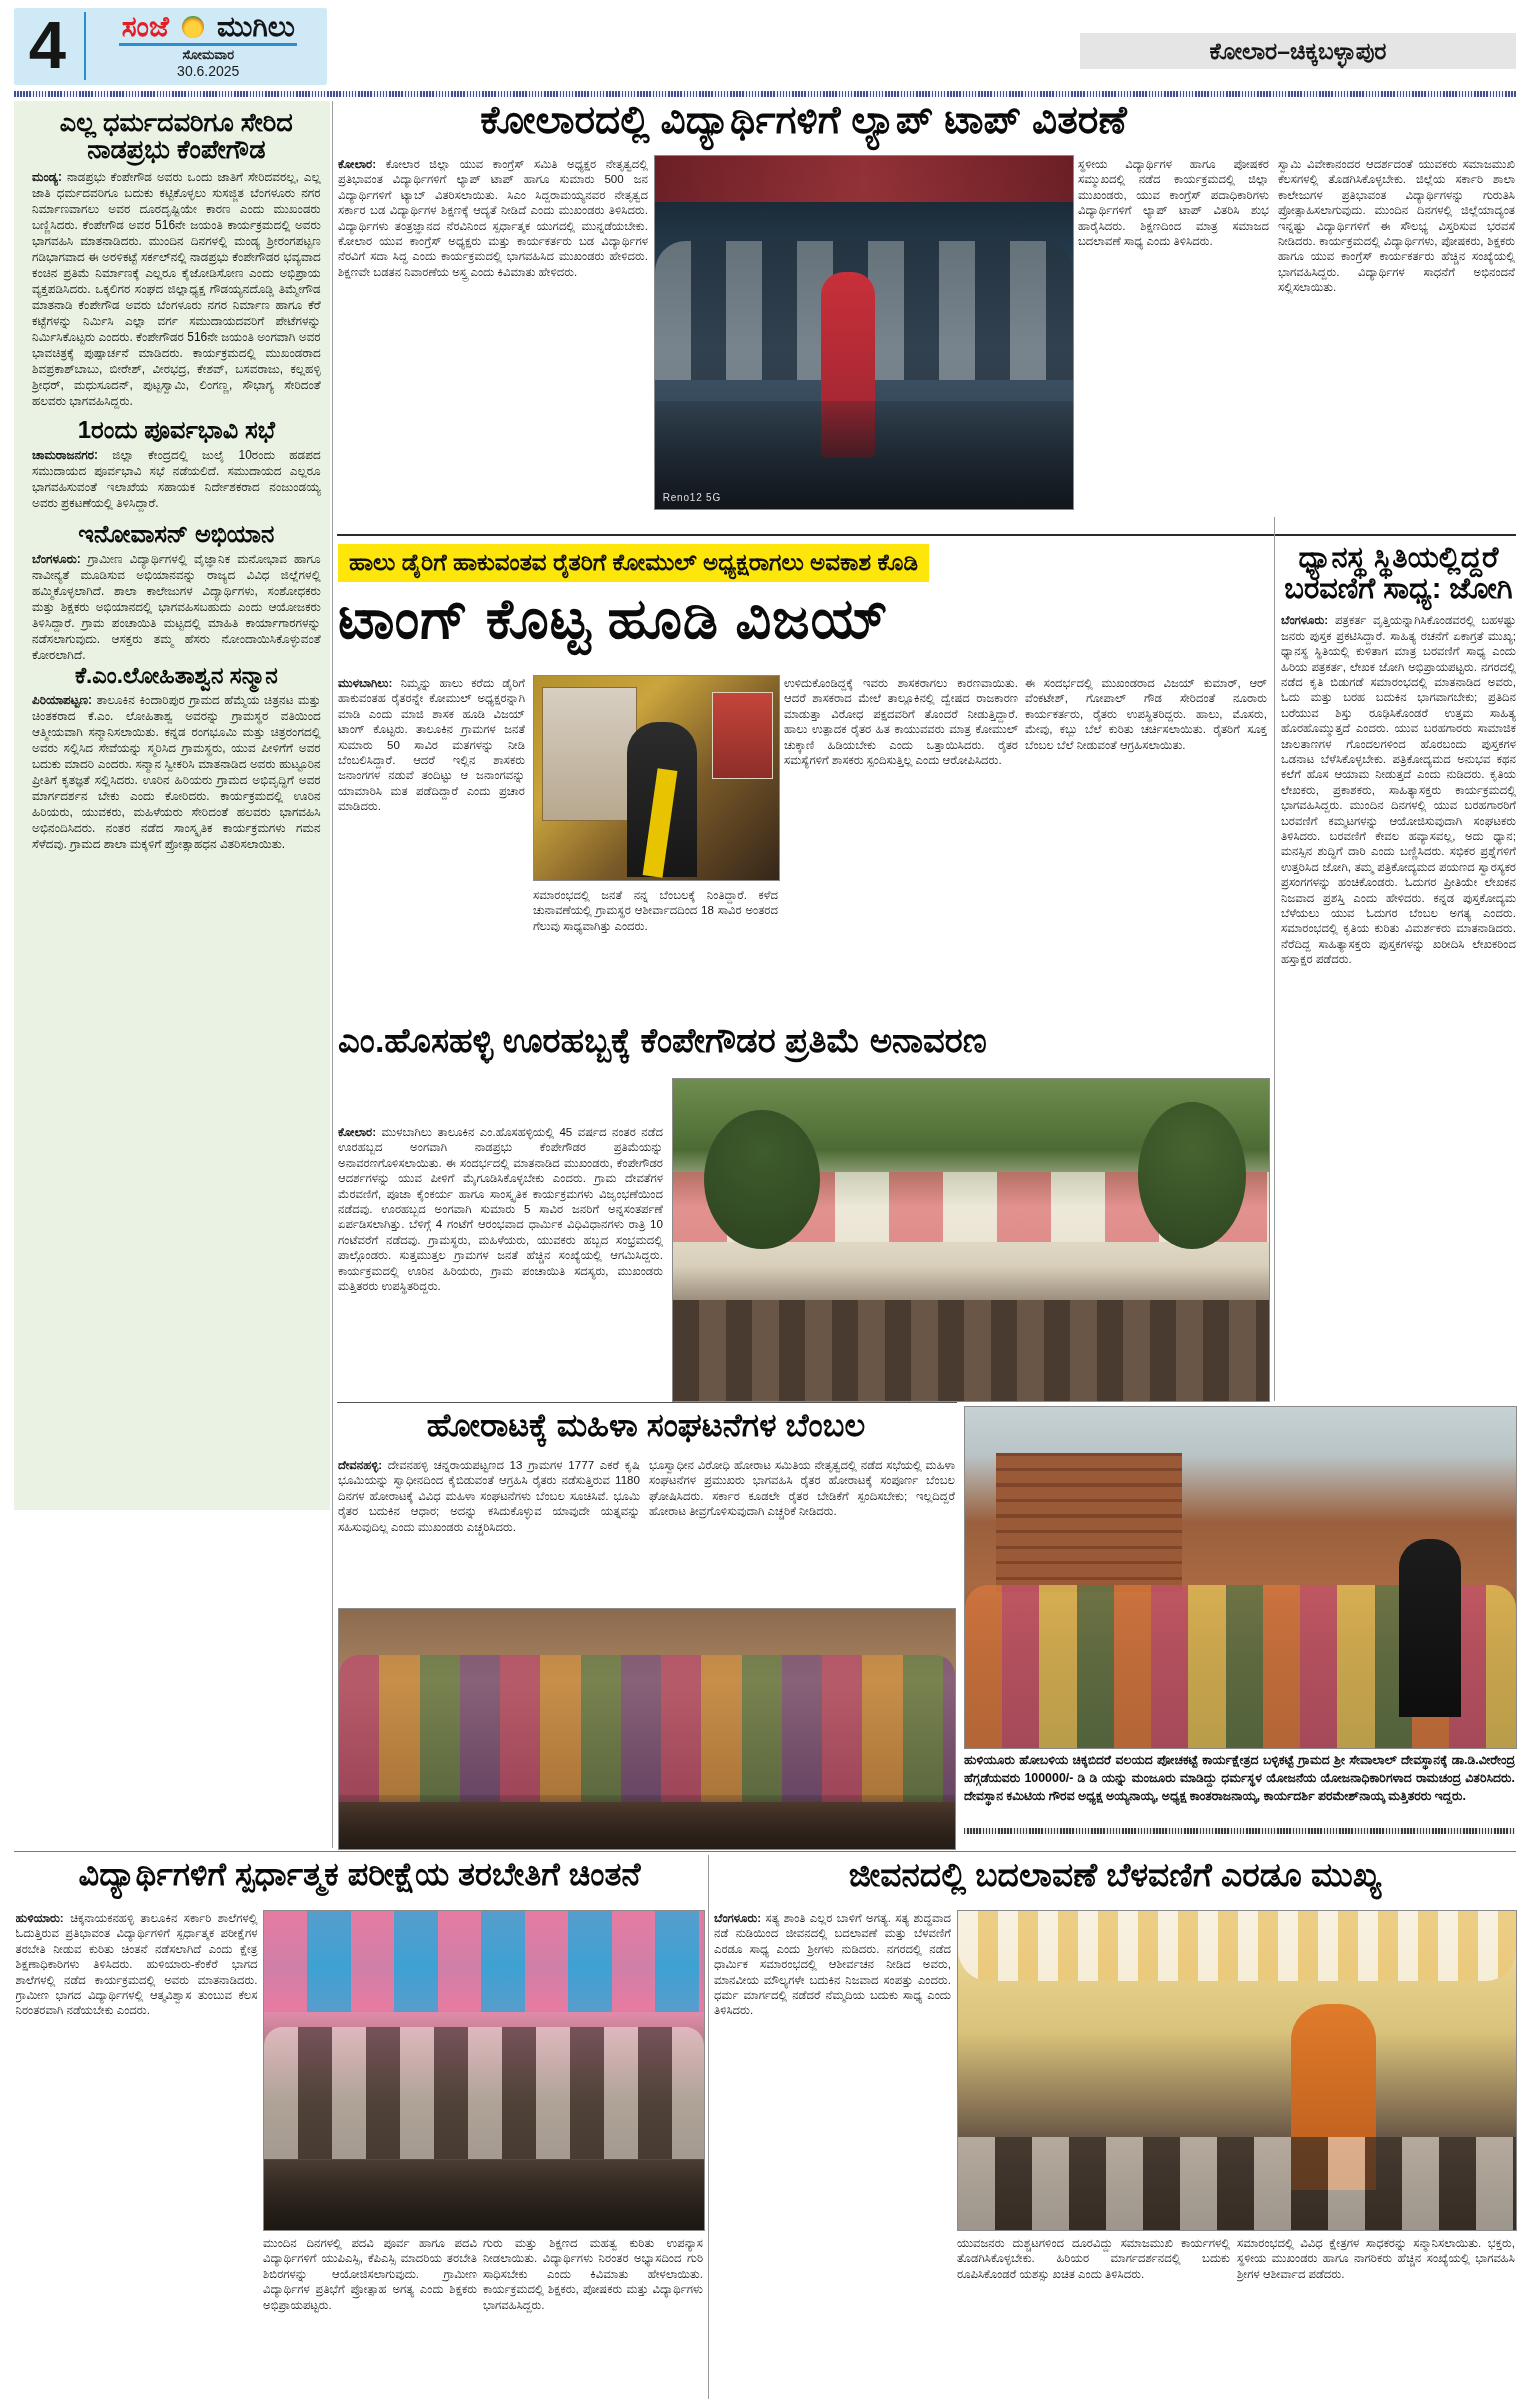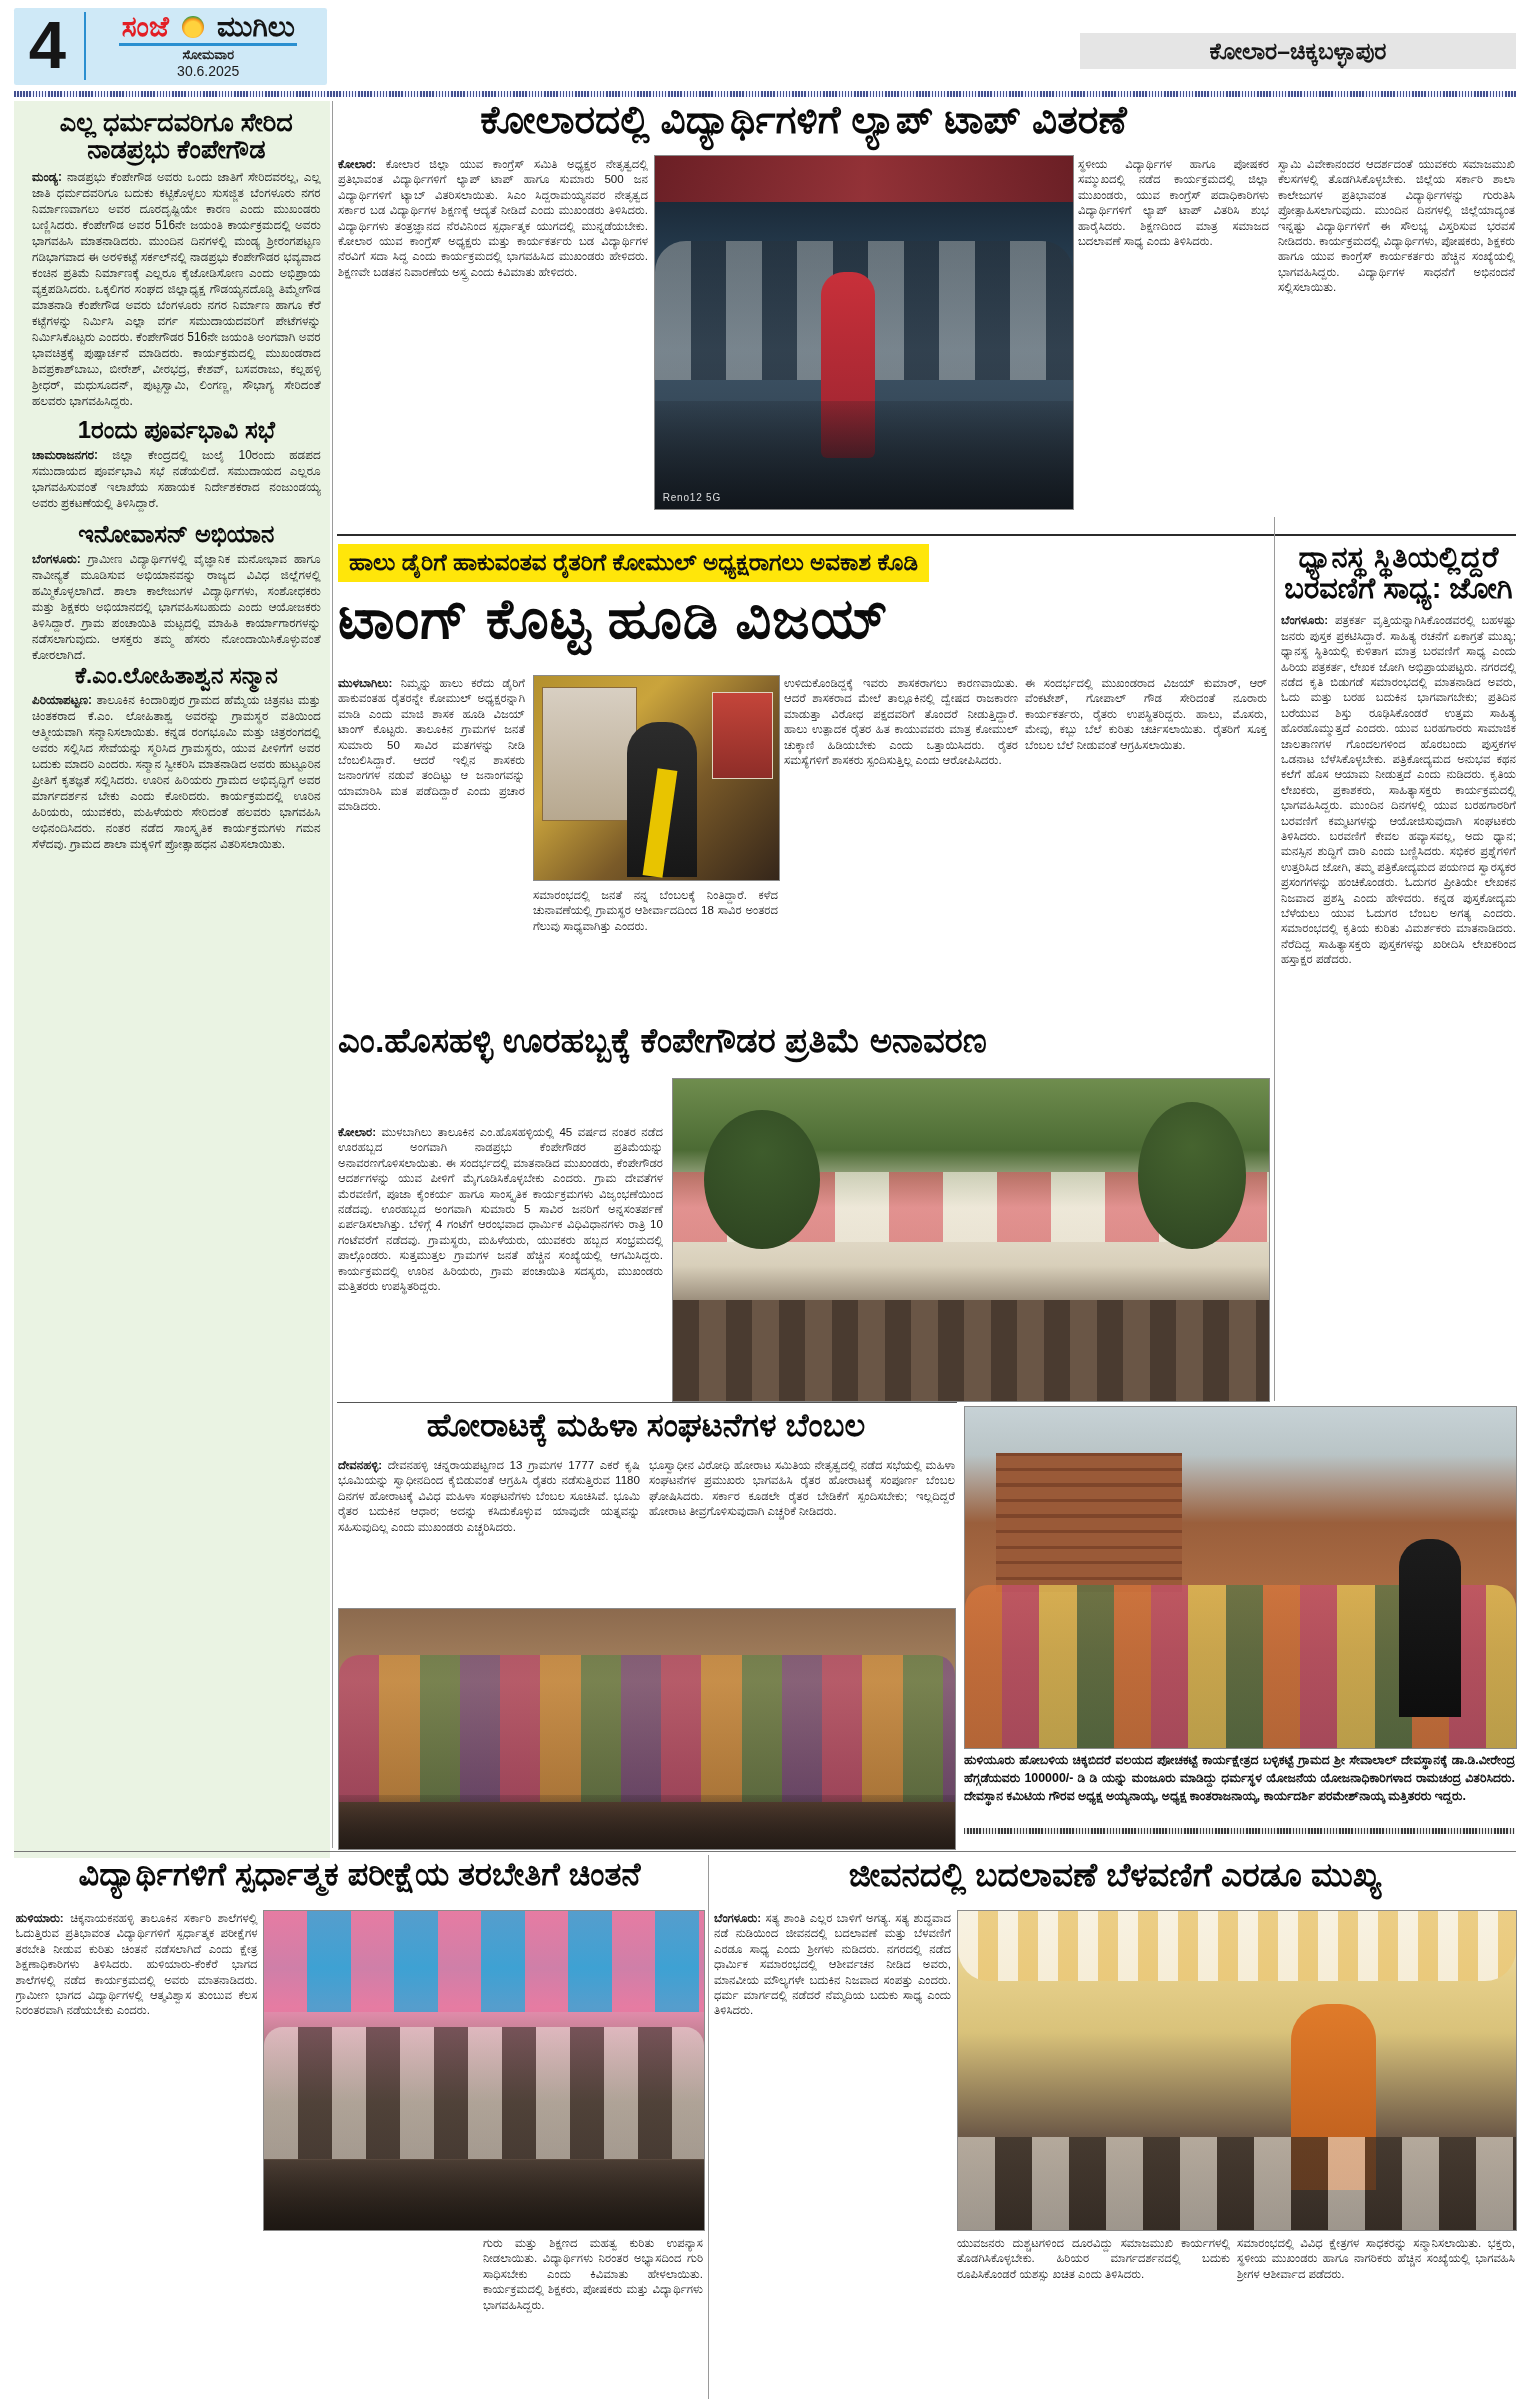--- a/index.html
+++ b/index.html
@@ -55,21 +55,21 @@
       <div class="mh-date">30.6.2025</div>
     </div>
   </div>
 
   <div class="abs regionbox" style="left:1080px;top:33px;width:436px;height:36px;">
     <span>ಕೋಲಾರ–ಚಿಕ್ಕಬಳ್ಳಾಪುರ</span>
   </div>
 
   <div class="abs stripe" style="left:14px;top:91px;width:1502px;"></div>
 
-  <div class="abs leftcol" style="left:14px;top:101px;width:316px;height:1757px;padding-left:18px;">
+  <div class="abs leftcol" style="left:14px;top:101px;width:316px;height:1409px;padding-left:18px;">
     <div class="headline center" style="font-size:25.6px;">ಎಲ್ಲ ಧರ್ಮದವರಿಗೂ ಸೇರಿದ ನಾಡಪ್ರಭು ಕೆಂಪೇಗೌಡ</div>
     <p class="bodytext" style="margin:6.2px 0 0;">
       <span class="dateline">ಮಂಡ್ಯ:</span>
       <span>ನಾಡಪ್ರಭು ಕೆಂಪೇಗೌಡ ಅವರು ಒಂದು ಜಾತಿಗೆ ಸೇರಿದವರಲ್ಲ, ಎಲ್ಲ ಜಾತಿ ಧರ್ಮದವರಿಗೂ ಬದುಕು ಕಟ್ಟಿಕೊಳ್ಳಲು ಸುಸಜ್ಜಿತ ಬೆಂಗಳೂರು ನಗರ ನಿರ್ಮಾಣವಾಗಲು ಅವರ ದೂರದೃಷ್ಟಿಯೇ ಕಾರಣ ಎಂದು ಮುಖಂಡರು ಬಣ್ಣಿಸಿದರು. ಕೆಂಪೇಗೌಡ ಅವರ 516ನೇ ಜಯಂತಿ ಕಾರ್ಯಕ್ರಮದಲ್ಲಿ ಅವರು ಭಾಗವಹಿಸಿ ಮಾತನಾಡಿದರು. ಮುಂದಿನ ದಿನಗಳಲ್ಲಿ ಮಂಡ್ಯ ಶ್ರೀರಂಗಪಟ್ಟಣ ಗಡಿಭಾಗವಾದ ಈ ಅರಳಿಕಟ್ಟೆ ಸರ್ಕಲ್‌ನಲ್ಲಿ ನಾಡಪ್ರಭು ಕೆಂಪೇಗೌಡರ ಭವ್ಯವಾದ ಕಂಚಿನ ಪ್ರತಿಮೆ ನಿರ್ಮಾಣಕ್ಕೆ ಎಲ್ಲರೂ ಕೈಜೋಡಿಸೋಣ ಎಂದು ಅಭಿಪ್ರಾಯ ವ್ಯಕ್ತಪಡಿಸಿದರು. ಒಕ್ಕಲಿಗರ ಸಂಘದ ಜಿಲ್ಲಾಧ್ಯಕ್ಷ ಗೌಡಯ್ಯನದೊಡ್ಡಿ ತಿಮ್ಮೇಗೌಡ ಮಾತನಾಡಿ ಕೆಂಪೇಗೌಡ ಅವರು ಬೆಂಗಳೂರು ನಗರ ನಿರ್ಮಾಣ ಹಾಗೂ ಕೆರೆ ಕಟ್ಟೆಗಳನ್ನು ನಿರ್ಮಿಸಿ ಎಲ್ಲಾ ವರ್ಗ ಸಮುದಾಯದವರಿಗೆ ಪೇಟೆಗಳನ್ನು ನಿರ್ಮಿಸಿಕೊಟ್ಟರು ಎಂದರು. ಕೆಂಪೇಗೌಡರ 516ನೇ ಜಯಂತಿ ಅಂಗವಾಗಿ ಅವರ ಭಾವಚಿತ್ರಕ್ಕೆ ಪುಷ್ಪಾರ್ಚನೆ ಮಾಡಿದರು. ಕಾರ್ಯಕ್ರಮದಲ್ಲಿ ಮುಖಂಡರಾದ ಶಿವಪ್ರಕಾಶ್‌ಬಾಬು, ಬೀರೇಶ್, ವೀರಭದ್ರ, ಕೇಶವ್, ಬಸವರಾಜು, ಕಲ್ಲಹಳ್ಳಿ ಶ್ರೀಧರ್, ಮಧುಸೂದನ್, ಪುಟ್ಟಸ್ವಾಮಿ, ಲಿಂಗಣ್ಣ, ಸೌಭಾಗ್ಯ ಸೇರಿದಂತೆ ಹಲವರು ಭಾಗವಹಿಸಿದ್ದರು.</span>
     </p>
     <div class="subhead" style="font-size:24px;margin-top:7.7px;">1ರಂದು ಪೂರ್ವಭಾವಿ ಸಭೆ</div>
     <p class="bodytext" style="margin:4.6px 0 0;">
       <span class="dateline">ಚಾಮರಾಜನಗರ:</span>
       <span>ಜಿಲ್ಲಾ ಕೇಂದ್ರದಲ್ಲಿ ಜುಲೈ 10ರಂದು ಹಡಪದ ಸಮುದಾಯದ ಪೂರ್ವಭಾವಿ ಸಭೆ ನಡೆಯಲಿದೆ. ಸಮುದಾಯದ ಎಲ್ಲರೂ ಭಾಗವಹಿಸುವಂತೆ ಇಲಾಖೆಯ ಸಹಾಯಕ ನಿರ್ದೇಶಕರಾದ ನಂಜುಂಡಯ್ಯ ಅವರು ಪ್ರಕಟಣೆಯಲ್ಲಿ ತಿಳಿಸಿದ್ದಾರೆ.</span>
     </p>
@@ -187,20 +187,23 @@
   <div class="abs headline center" style="left:15.5px;top:1857px;width:688px;font-size:32px;">ವಿದ್ಯಾರ್ಥಿಗಳಿಗೆ ಸ್ಪರ್ಧಾತ್ಮಕ ಪರೀಕ್ಷೆಯ ತರಬೇತಿಗೆ ಚಿಂತನೆ</div>
   <div class="abs bodytext" style="left:15.5px;top:1910px;width:242px;height:488px;">
     <span class="dateline">ಹುಳಿಯಾರು:</span>
     <span>ಚಿಕ್ಕನಾಯಕನಹಳ್ಳಿ ತಾಲೂಕಿನ ಸರ್ಕಾರಿ ಶಾಲೆಗಳಲ್ಲಿ ಓದುತ್ತಿರುವ ಪ್ರತಿಭಾವಂತ ವಿದ್ಯಾರ್ಥಿಗಳಿಗೆ ಸ್ಪರ್ಧಾತ್ಮಕ ಪರೀಕ್ಷೆಗಳ ತರಬೇತಿ ನೀಡುವ ಕುರಿತು ಚಿಂತನೆ ನಡೆಸಲಾಗಿದೆ ಎಂದು ಕ್ಷೇತ್ರ ಶಿಕ್ಷಣಾಧಿಕಾರಿಗಳು ತಿಳಿಸಿದರು. ಹುಳಿಯಾರು-ಕೆಂಕೆರೆ ಭಾಗದ ಶಾಲೆಗಳಲ್ಲಿ ನಡೆದ ಕಾರ್ಯಕ್ರಮದಲ್ಲಿ ಅವರು ಮಾತನಾಡಿದರು. ಗ್ರಾಮೀಣ ಭಾಗದ ವಿದ್ಯಾರ್ಥಿಗಳಲ್ಲಿ ಆತ್ಮವಿಶ್ವಾಸ ತುಂಬುವ ಕೆಲಸ ನಿರಂತರವಾಗಿ ನಡೆಯಬೇಕು ಎಂದರು.</span>
   </div>
   <div class="photo" style="left:263px;top:1910px;width:440px;height:319px;background:linear-gradient(180deg,#e78fb0 0%,#49a8d8 18%,#e78fb0 30%,#6d5a4c 60%,#3e322a 100%);">
     <div class="ph-band" style="top:0;height:101px;background:repeating-linear-gradient(90deg,rgba(230,120,160,.85) 0 43px,rgba(60,160,210,.85) 43px 87px);"></div>
     <div class="ph-band" style="top:116px;height:132px;background:repeating-linear-gradient(90deg,rgba(240,235,225,.5) 0 34px,rgba(60,50,44,.6) 34px 68px);border-radius:18.6px 18.6px 0 0;"></div>
     <div class="ph-band" style="bottom:0;height:70px;background:linear-gradient(180deg,rgba(25,20,16,.2),#1d1712);"></div>
   </div>
+  <div class="abs bodytext" style="left:263px;top:2235px;width:214px;height:164px;">
+    <span>ಮುಂದಿನ ದಿನಗಳಲ್ಲಿ ಪದವಿ ಪೂರ್ವ ಹಾಗೂ ಪದವಿ ವಿದ್ಯಾರ್ಥಿಗಳಿಗೆ ಯುಪಿಎಸ್ಸಿ, ಕೆಪಿಎಸ್ಸಿ ಮಾದರಿಯ ತರಬೇತಿ ಶಿಬಿರಗಳನ್ನು ಆಯೋಜಿಸಲಾಗುವುದು. ಗ್ರಾಮೀಣ ವಿದ್ಯಾರ್ಥಿಗಳ ಪ್ರತಿಭೆಗೆ ಪ್ರೋತ್ಸಾಹ ಅಗತ್ಯ ಎಂದು ಶಿಕ್ಷಕರು ಅಭಿಪ್ರಾಯಪಟ್ಟರು.</span>
+  </div>
   <div class="abs bodytext" style="left:483px;top:2235px;width:220px;height:164px;">
     <span>ಗುರು ಮತ್ತು ಶಿಕ್ಷಣದ ಮಹತ್ವ ಕುರಿತು ಉಪನ್ಯಾಸ ನೀಡಲಾಯಿತು. ವಿದ್ಯಾರ್ಥಿಗಳು ನಿರಂತರ ಅಭ್ಯಾಸದಿಂದ ಗುರಿ ಸಾಧಿಸಬೇಕು ಎಂದು ಕಿವಿಮಾತು ಹೇಳಲಾಯಿತು. ಕಾರ್ಯಕ್ರಮದಲ್ಲಿ ಶಿಕ್ಷಕರು, ಪೋಷಕರು ಮತ್ತು ವಿದ್ಯಾರ್ಥಿಗಳು ಭಾಗವಹಿಸಿದ್ದರು.</span>
   </div>
   <div class="vline" style="left:708px;top:1855px;height:544px;"></div>
 
   <div class="abs headline center" style="left:714px;top:1857px;width:802px;font-size:33px;">ಜೀವನದಲ್ಲಿ ಬದಲಾವಣೆ ಬೆಳವಣಿಗೆ ಎರಡೂ ಮುಖ್ಯ</div>
   <div class="abs bodytext" style="left:714px;top:1910px;width:237px;height:488px;">
     <span class="dateline">ಬೆಂಗಳೂರು:</span>
     <span>ಸತ್ಯ ಶಾಂತಿ ಎಲ್ಲರ ಬಾಳಿಗೆ ಅಗತ್ಯ. ಸತ್ಯ ಶುದ್ಧವಾದ ನಡೆ ನುಡಿಯಿಂದ ಜೀವನದಲ್ಲಿ ಬದಲಾವಣೆ ಮತ್ತು ಬೆಳವಣಿಗೆ ಎರಡೂ ಸಾಧ್ಯ ಎಂದು ಶ್ರೀಗಳು ನುಡಿದರು. ನಗರದಲ್ಲಿ ನಡೆದ ಧಾರ್ಮಿಕ ಸಮಾರಂಭದಲ್ಲಿ ಆಶೀರ್ವಚನ ನೀಡಿದ ಅವರು, ಮಾನವೀಯ ಮೌಲ್ಯಗಳೇ ಬದುಕಿನ ನಿಜವಾದ ಸಂಪತ್ತು ಎಂದರು. ಧರ್ಮ ಮಾರ್ಗದಲ್ಲಿ ನಡೆದರೆ ನೆಮ್ಮದಿಯ ಬದುಕು ಸಾಧ್ಯ ಎಂದು ತಿಳಿಸಿದರು.</span>
   </div>

